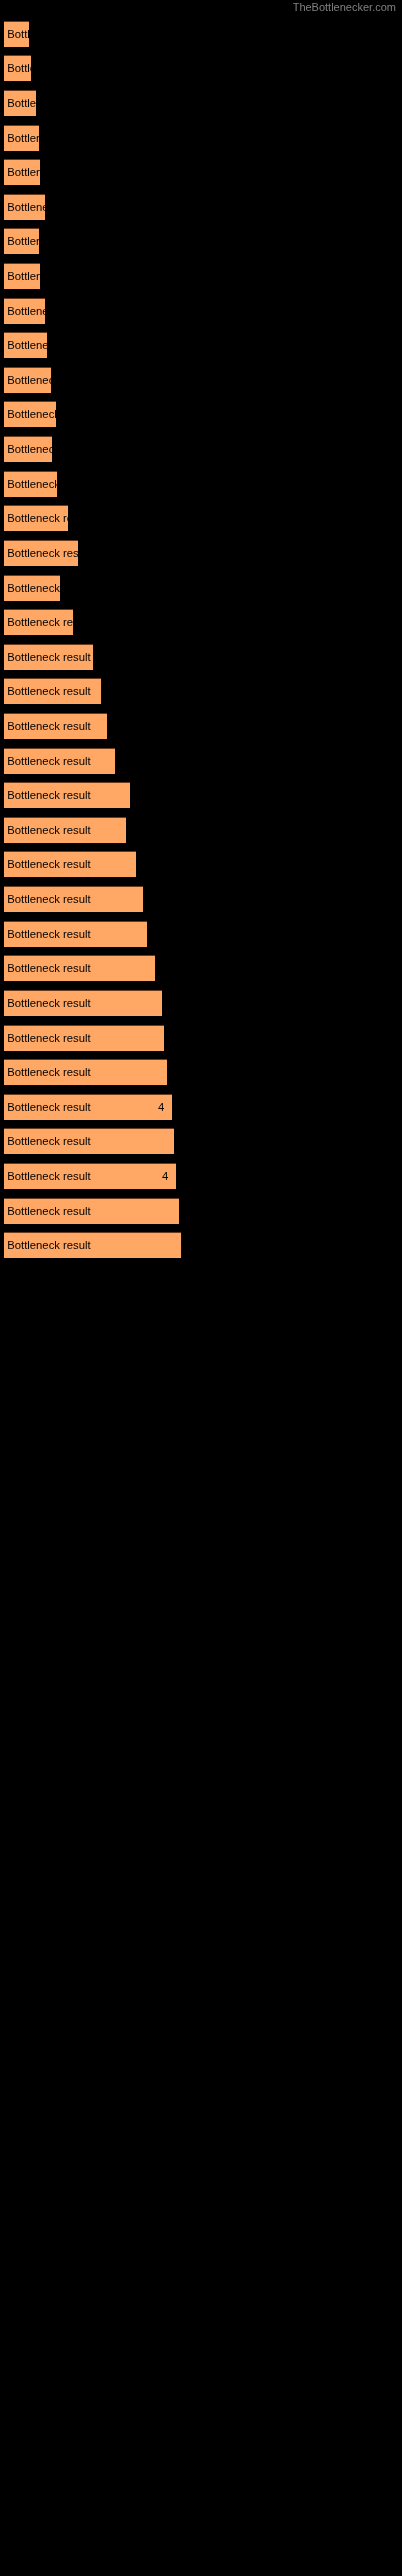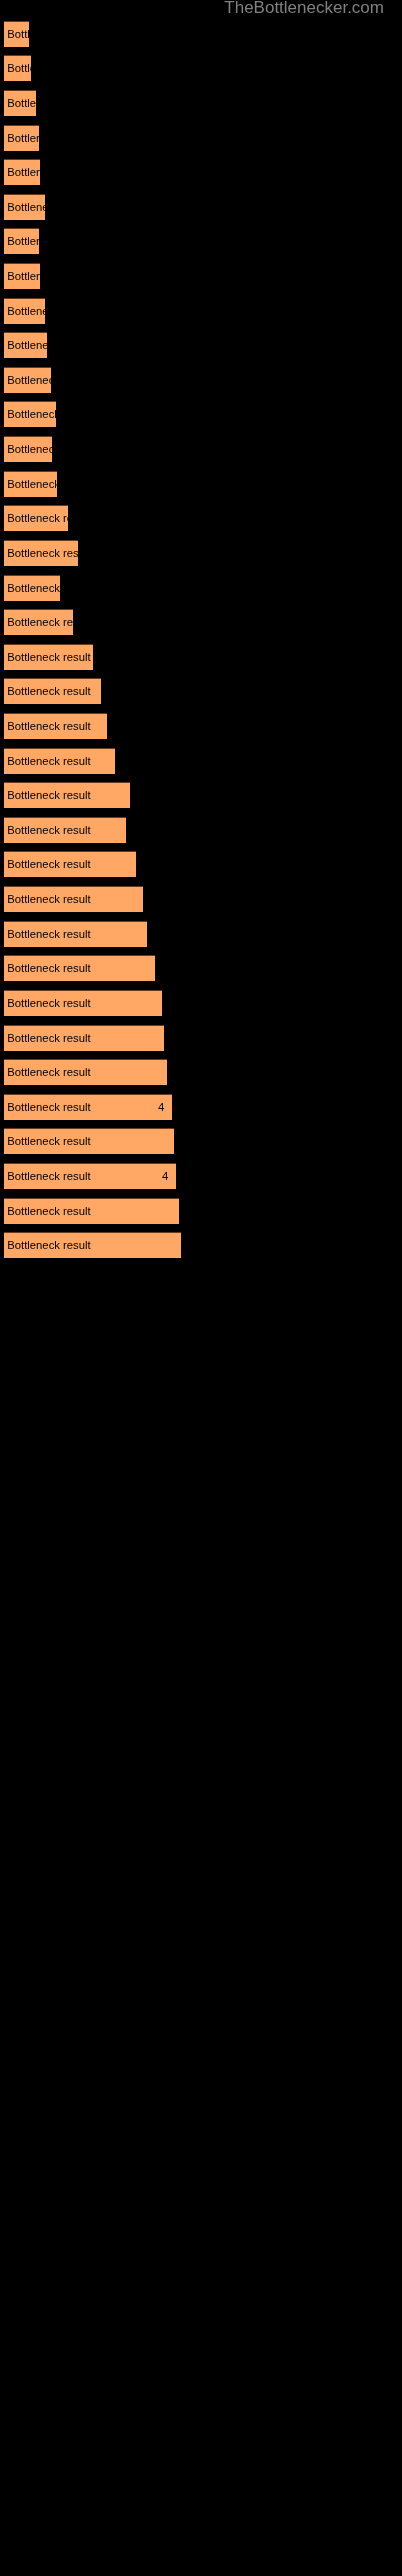--- a/index.html
+++ b/index.html
@@ -19,23 +19,23 @@
   #chart-root {
     position: absolute;
     left: 0;
     top: 0;
     width: 403px;
     height: 2576px;
     background: #000000;
   }
   .watermark {
     position: absolute;
-    right: 19px;
+    right: 7px;
     top: -0.8px;
-    font-size: 17px;
+    font-size: 11px;
     font-family: "Liberation Sans", sans-serif;
     color: #808080;
     letter-spacing: 0px;
     white-space: nowrap;
     line-height: 17.7px;
   }
   .plot {
     position: absolute;
     left: 0;
     top: 0;

